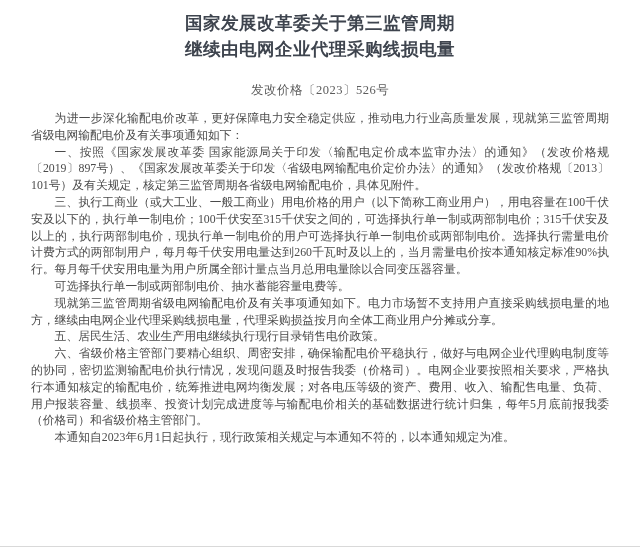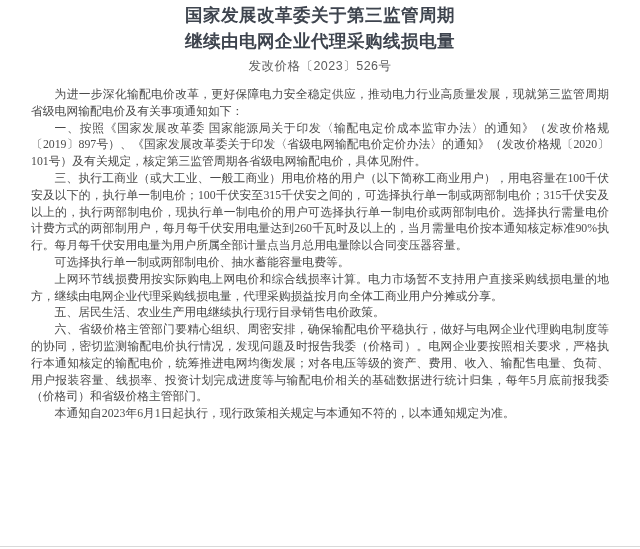--- a/index.html
+++ b/index.html
@@ -9,33 +9,33 @@
   }
   .page {
     position: relative;
     width: 640px;
     height: 549px;
     background: #ffffff;
     overflow: hidden;
     box-sizing: border-box;
   }
   .doc-title {
-    padding-top: 2px;
+    padding-top: 10px;
     text-align: center;
     font-family: "Liberation Sans", sans-serif;
     font-weight: bold;
     font-size: 17.5px;
     line-height: 26px;
     color: #3e444e;
     letter-spacing: 0.5px;
   }
   .doc-number {
-    margin-top: 4px;
+    margin-top: 20px;
     text-align: center;
-    font-family: Liberation Sans, sans-serif;
+    font-family: Liberation Serif, serif;
     font-size: 12.5px;
     color: #5c5c5c;
     letter-spacing: 0.5px;
   }
   .doc-body {
     margin: 11px 31px 0 31px;
     font-family: "Liberation Serif", serif;
     font-size: 11.8px;
     line-height: 16.8px;
     color: #4a4a4a;
@@ -64,24 +64,24 @@
 
   <div class="doc-title">
     <div>国家发展改革委关于第三监管周期</div>
     <div>继续由电网企业代理采购线损电量</div>
   </div>
 
   <div class="doc-number">发改价格〔2023〕526号</div>
 
   <div class="doc-body">
     <p>为进一步深化输配电价改革，更好保障电力安全稳定供应，推动电力行业高质量发展，现就第三监管周期省级电网输配电价及有关事项通知如下：</p>
-    <p>一、按照《国家发展改革委 国家能源局关于印发〈输配电定价成本监审办法〉的通知》（发改价格规〔2019〕897号）、《国家发展改革委关于印发〈省级电网输配电价定价办法〉的通知》（发改价格规〔2020〕101号）及有关规定，核定第三监管周期各省级电网输配电价，具体见附件。</p>
+    <p>一、按照《国家发展改革委 国家能源局关于印发〈输配电定价成本监审办法〉的通知》（发改价格规〔2019〕897号）、《国家发展改革委关于印发〈省级电网输配电价定价办法〉的通知》（发改价格规〔2013〕101号）及有关规定，核定第三监管周期各省级电网输配电价，具体见附件。</p>
     <p>三、执行工商业（或大工业、一般工商业）用电价格的用户（以下简称工商业用户），用电容量在100千伏安及以下的，执行单一制电价；100千伏安至315千伏安之间的，可选择执行单一制或两部制电价；315千伏安及以上的，执行两部制电价，现执行单一制电价的用户可选择执行单一制电价或两部制电价。选择执行需量电价计费方式的两部制用户，每月每千伏安用电量达到260千瓦时及以上的，当月需量电价按本通知核定标准90%执行。每月每千伏安用电量为用户所属全部计量点当月总用电量除以合同变压器容量。</p>
     <p>可选择执行单一制或两部制电价、抽水蓄能容量电费等。</p>
-    <p>上网环节线损费用按实际购电上网电价和综合线损率计算。电力市场暂不支持用户直接采购线损电量的地方，继续由电网企业代理采购线损电量，代理采购损益按月向全体工商业用户分摊或分享。</p>
+    <p>现就第三监管周期省级电网输配电价及有关事项通知如下。电力市场暂不支持用户直接采购线损电量的地方，继续由电网企业代理采购线损电量，代理采购损益按月向全体工商业用户分摊或分享。</p>
     <p>五、居民生活、农业生产用电继续执行现行目录销售电价政策。</p>
     <p>六、省级价格主管部门要精心组织、周密安排，确保输配电价平稳执行，做好与电网企业代理购电制度等的协同，密切监测输配电价执行情况，发现问题及时报告我委（价格司）。电网企业要按照相关要求，严格执行本通知核定的输配电价，统筹推进电网均衡发展；对各电压等级的资产、费用、收入、输配售电量、负荷、用户报装容量、线损率、投资计划完成进度等与输配电价相关的基础数据进行统计归集，每年5月底前报我委（价格司）和省级价格主管部门。</p>
     <p>本通知自2023年6月1日起执行，现行政策相关规定与本通知不符的，以本通知规定为准。</p>
 
   </div>
 
   <div class="bottom-divider"></div>
 
 </div>
 

